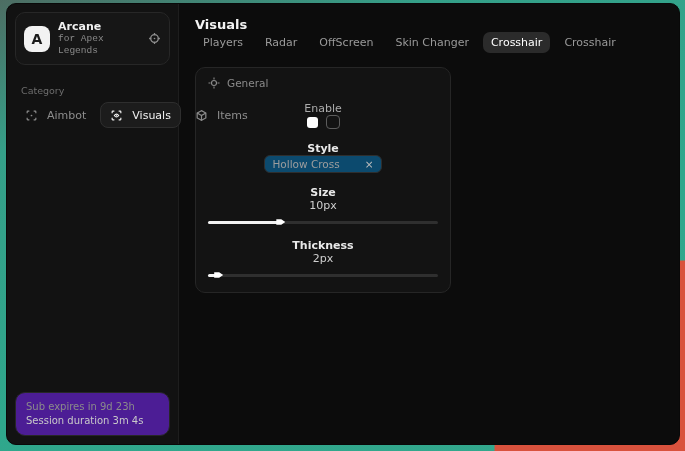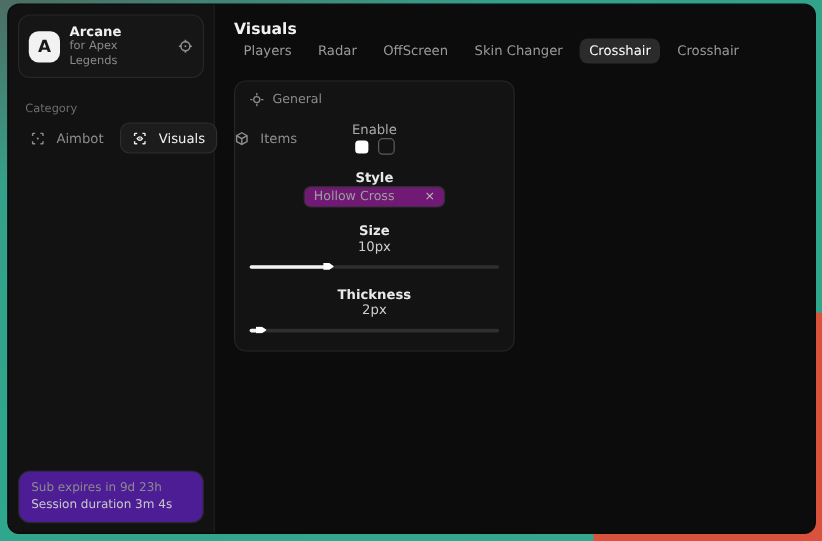--- a/index.html
+++ b/index.html
@@ -31,21 +31,21 @@
     margin:8px; padding:7px 8px; border:1px solid #272727; border-radius:10px;
     display:flex; align-items:center; gap:8px; background:#161616;
   }
   .brand-logo {
     width:26px; height:26px; border-radius:8px; background:#f2f2f2;
     display:flex; align-items:center; justify-content:center;
     color:#1a1a1a; font-weight:bold; font-size:14px; flex:0 0 26px;
   }
   .brand-text { flex:1; min-width:0; }
   .brand-title { color:#f0f0f0; font-size:11px; font-weight:bold; line-height:13px; }
-  .brand-sub { color:#8a8a8a; font-size:9.5px; line-height:12px; }
+  .brand-sub { color:#8a8a8a; font-size:9.5px; line-height:12px;font-family:Liberation Mono, monospace; }
   .brand-target { color:#8f8f8f; display:flex; }
   .cat-label { color:#6d6d6d; font-size:9.5px; margin:12px 14px 6px; }
   .nav { display:flex; flex-direction:row; gap:4px; padding:0 8px; }
   .nav-item {
     display:flex; align-items:center; gap:9px; height:26px; padding:0 9px;
     border-radius:8px; color:#8d8d8d; font-size:11px; border:1px solid transparent;
     cursor:default;
   }
   .nav-item.selected { background:#1c1c1c; border-color:#2e2e2e; color:#f0f0f0; }
   .nav-item .ico { display:flex; color:inherit; }
@@ -58,34 +58,34 @@
   
   .main { flex:1; background:#0c0c0c; padding:13px 16px; }
   .main-title { color:#f2f2f2; font-size:13px; font-weight:bold; }
   .tabs { display:flex; align-items:center; gap:6px; }
   .tab {
     color:#9a9a9a; font-size:11px; padding:4px 8px; border-radius:7px; cursor:default;
     white-space:nowrap;
   }
   .tab.selected { background:#2b2b2b; color:#ffffff; }
   .card {
-    margin-top:14px; width:234px; border:1px solid #262626; border-radius:10px;
+    margin-top:14px; width:256px; border:1px solid #262626; border-radius:10px;
     background:#131313; padding:9px 12px 13px;
   }
   .card-head { display:flex; align-items:center; gap:7px; color:#8a8a8a; font-size:10.5px; }
   .card-head .ico { display:flex; color:#8a8a8a; }
   .row { display:flex; align-items:center; justify-content:space-between; margin-top:13px;flex-direction:column; }
   .row-label { color:#ababab; font-size:11px; }
   .row-label.strong { color:#e9e9e9; font-weight:bold; font-size:11px; }
   .row-value { color:#cfcfcf; font-size:11px; }
   .enable-controls { display:flex; align-items:center; gap:8px; }
   .swatch { width:11px; height:11px; border-radius:3px; background:#ffffff; }
   .checkbox { width:14px; height:14px; border-radius:4px; border:1.5px solid #5c5c5c; background:transparent; }
   .tag {
-    display:flex; align-items:center; gap:25px; background:#701a75;
+    display:flex; align-items:center; gap:25px; background:#0c4a6e;
     border:1px solid #2e2e2e; border-radius:6px; padding:2px 7px;
   }
   .tag-text { color:#9d9d9d; font-size:10.5px; }
   .tag-x { color:#bdbdbd; font-size:10.5px; cursor:default; }
   .slider { position:relative; height:8px; margin-top:6px; display:flex; align-items:center; }
   .slider-track { position:absolute; left:0; right:0; height:3px; border-radius:2px; background:#2f2f2f; }
   .slider-fill { position:absolute; left:0; height:3px; border-radius:2px; background:#f2f2f2; }
   .slider-thumb {
     position:absolute; top:0; width:9px; height:8px; background:#ffffff;
     clip-path:polygon(0 15%, 55% 15%, 100% 50%, 55% 85%, 0 85%);

